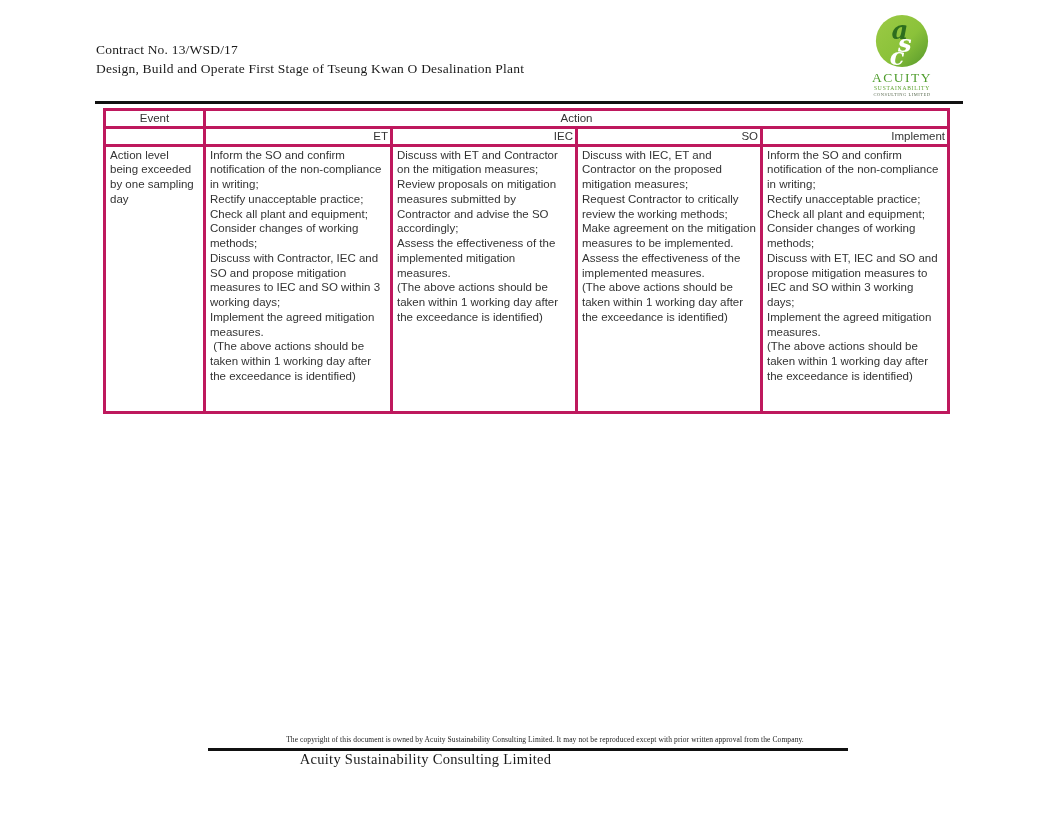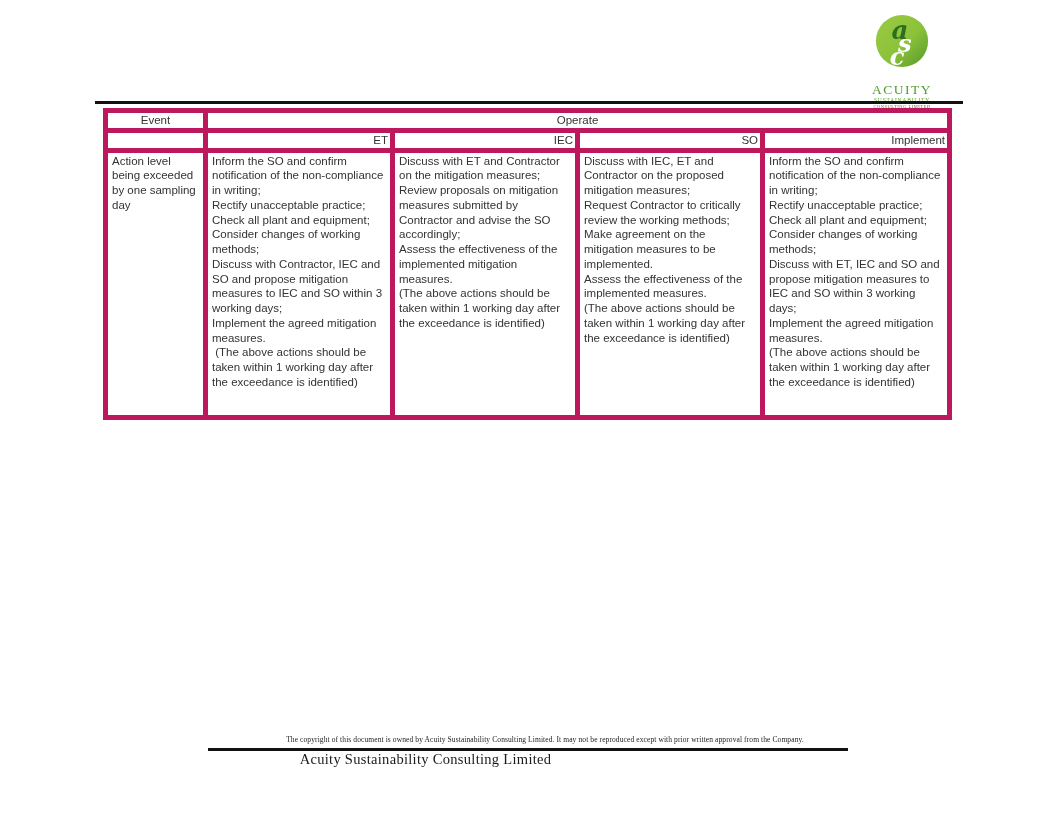--- a/index.html
+++ b/index.html
@@ -34,21 +34,21 @@
     width: 72px;
     text-align: center;
   }
   .logo svg { display: block; margin: 0 auto; }
   .logo-name {
     font-family: "Liberation Serif", serif;
     font-size: 13.5px;
     letter-spacing: 1.5px;
     color: #4f9d2d;
     line-height: 14px;
-    margin-top: 13px;
+    margin-top: 1px;
   }
   .logo-sub {
     font-family: "Liberation Serif", serif;
     font-size: 5.5px;
     letter-spacing: 0.8px;
     color: #5da32f;
     line-height: 7px;
   }
   .logo-sub2 {
     font-family: "Liberation Serif", serif;
@@ -82,21 +82,21 @@
     left: 103px;
     top: 108px;
     width: 844px;
     border-collapse: collapse;
     table-layout: fixed;
     font-size: 11.5px;
     line-height: 14.75px;
     color: #333;
   }
   .action-table td, .action-table th {
-    border: 5px solid #be185d;
+    border: 3px solid #be185d;
     font-weight: normal;
     vertical-align: top;
     margin-left: 8px;
   }
   .action-table th.hdr {
     text-align: center;
     vertical-align: middle;
     height: 17px;
     padding: 0 2px;
   }
@@ -134,20 +134,24 @@
     font-size: 14.5px;
     color: #1a1a1a;
     letter-spacing: 0.3px;
   }
 </style>
 </head>
 <body>
 
 <div class="page">
 
+  <div class="doc-header">
+    <div>Contract No. 13/WSD/17</div>
+    <div>Design, Build and Operate First Stage of Tseung Kwan O Desalination Plant</div>
+  </div>
 
   <div class="logo">
     <svg width="58" height="58" viewBox="0 0 60 60">
       <defs>
         <linearGradient id="lg" x1="0" y1="0" x2="1" y2="1">
           <stop offset="0" stop-color="#9cca45"></stop>
           <stop offset="0.55" stop-color="#8bc23a"></stop>
           <stop offset="1" stop-color="#55972b"></stop>
         </linearGradient>
       </defs>
@@ -167,21 +171,21 @@
     <colgroup>
       <col style="width:100px">
       <col style="width:187px">
       <col style="width:185px">
       <col style="width:185px">
       <col style="width:187px">
     </colgroup>
     <tbody>
         <tr>
       <th class="hdr">Event</th>
-      <th class="hdr" colspan="4">Operate</th>
+      <th class="hdr" colspan="4">Action</th>
     </tr>
     <tr>
       <th class="subhdr"></th>
       <th class="subhdr">ET</th>
       <th class="subhdr">IEC</th>
       <th class="subhdr">SO</th>
       <th class="subhdr">Implement</th>
     </tr>
     <tr>
       <td class="cell">Action level being exceeded by one sampling day</td>

